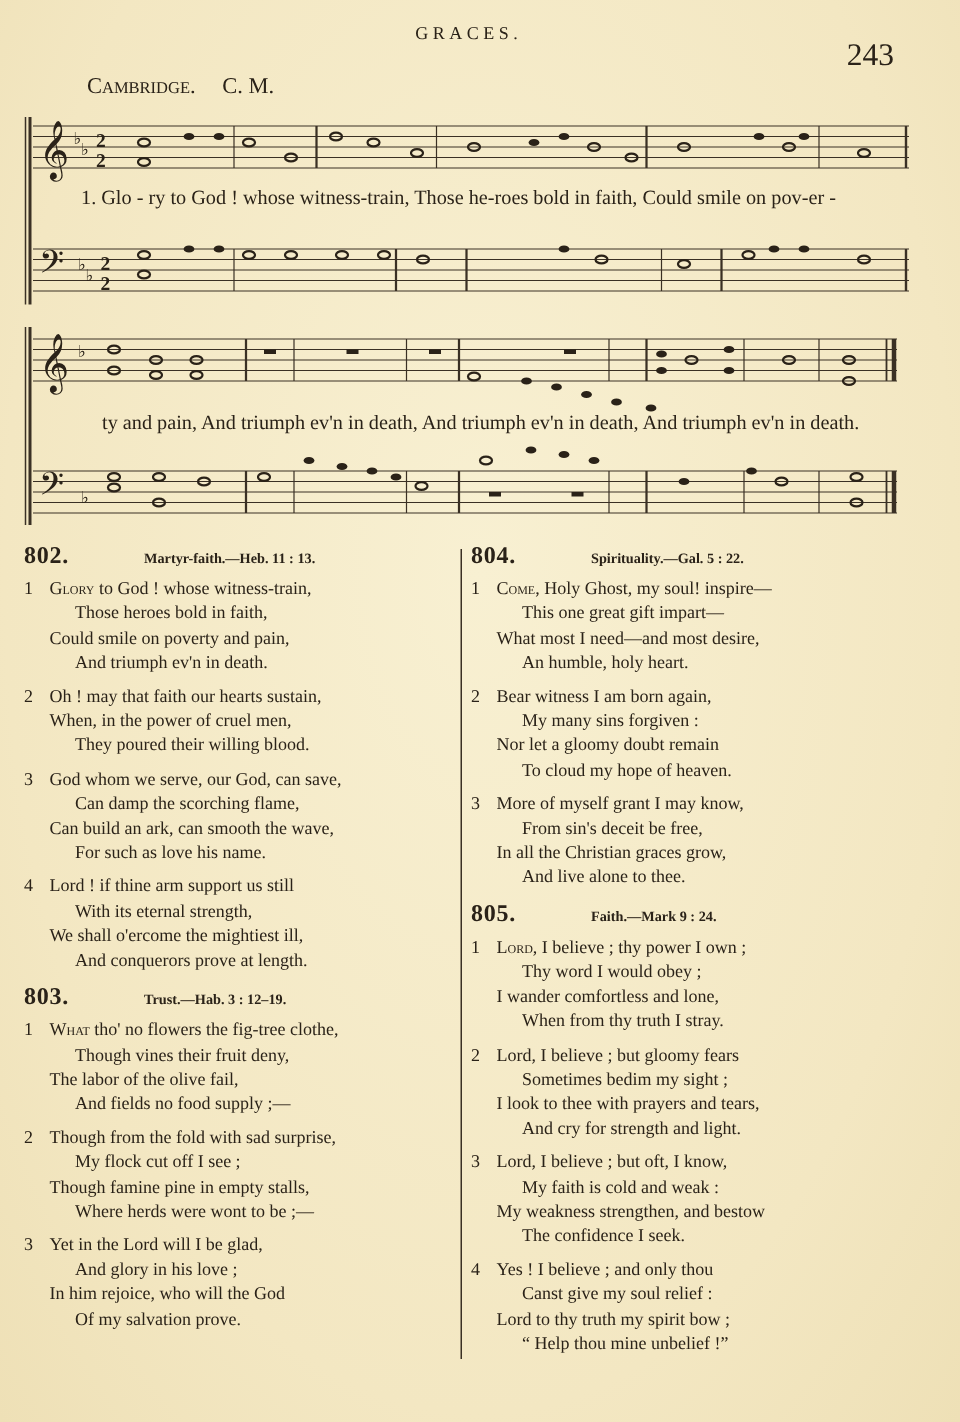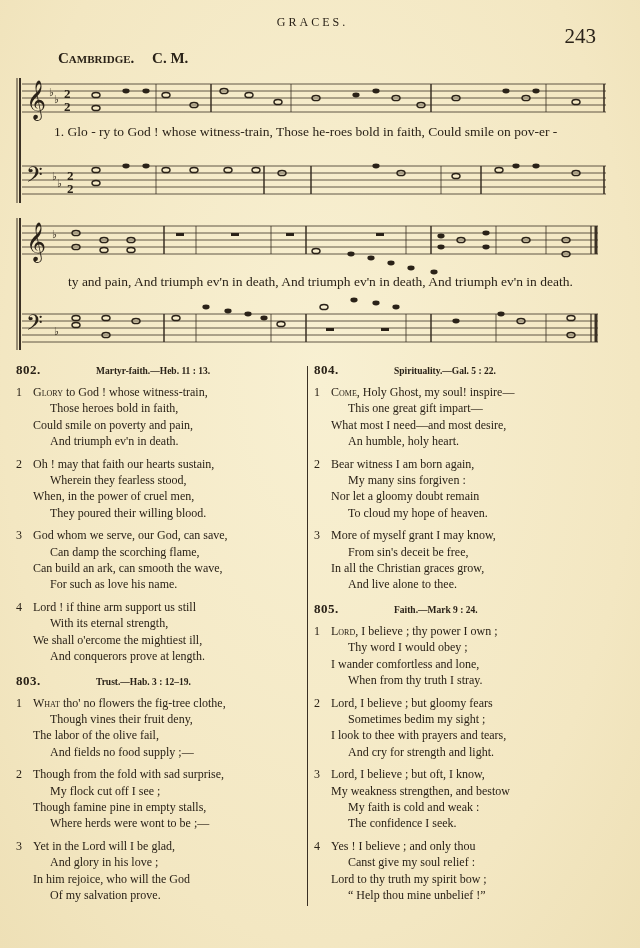--- a/index.html
+++ b/index.html
@@ -6,35 +6,35 @@
   body {
     width: 640px; height: 948px; overflow: hidden;
     background: #f6ecca;
     font-family: "Liberation Serif", "DejaVu Serif", serif;
     color: #2a2218;
     position: relative;
   }
   .page { position: absolute; inset: 0; background: radial-gradient(ellipse at 50% 40%, #f8f0d2 0%, #f3e7c2 70%, #eee0b6 100%); }
   .running-title { position: absolute; top: 15px; left: 0; width: 625px; text-align: center; font-size: 12px; letter-spacing: 3px; }
   .page-number { position: absolute; top: 24px; right: 44px; font-size: 21px; }
-  .tune-name { position: absolute; top: 50px; left: 58px; font-size: 15px; font-variant: small-caps; font-weight: bold; }
+  .tune-name { position: absolute; top: 50px; left: 58px; font-size: 15px; font-variant: small-caps; }
   .tune-meter { margin-left: 14px; font-variant: normal; }
 
   .system { position: absolute; left: 16px; width: 590px; }
   .staff-svg { position: absolute; left: 0; }
   .lyric-line { position: absolute; font-size: 13.5px; white-space: nowrap; }
 
   .col { position: absolute; top: 362px; }
   .col-left { left: 16px; width: 290px; }
   .col-right { left: 314px; width: 300px; }
   .divider { position: absolute; left: 307px; top: 366px; width: 1px; height: 540px; background: #3a3024; }
 
   .hymn { margin-bottom: 8px; }
   .hymn-head { display: flex; align-items: baseline; height: 22px; }
-  .hymn-num { font-weight: bold; font-size: 13px; width: 80px; letter-spacing: 0.5px; }
+  .hymn-num { font-weight: bold; font-size: 16px; width: 80px; letter-spacing: 0.5px; }
   .hymn-sub { font-size: 9.5px; font-weight: bold; }
   .stanza { margin-bottom: 6px; }
   .line { font-size: 12px; line-height: 16.4px; white-space: nowrap; }
   .line.indent { padding-left: 17px; }
   .line.first .sn { display: inline-block; width: 17px; }
   .line.cont { padding-left: 17px; }
   .line.cont.indent { padding-left: 34px; }
   .sc { font-variant: small-caps; }
 </style>
 </head>
@@ -234,21 +234,20 @@
         <span class="hymn-sub">Martyr-faith.—Heb. 11 : 13.</span>
       </div>
       <div class="stanza">
         <div class="line first"><span class="sn">1</span><span class="sc">Glory</span><span> to God !  whose witness-train,</span></div>
         <div class="line cont indent">Those heroes bold in faith,</div>
         <div class="line cont">Could smile on poverty and pain,</div>
         <div class="line cont indent">And triumph ev'n in death.</div>
       </div>
       <div class="stanza">
         <div class="line first"><span class="sn">2</span><span>Oh !  may that faith our hearts sustain,</span></div>
-        <div class="line cont indent">Wherein they fearless stood,</div>
         <div class="line cont">When, in the power of cruel men,</div>
         <div class="line cont indent">They poured their willing blood.</div>
       </div>
       <div class="stanza">
         <div class="line first"><span class="sn">3</span><span>God  whom we serve, our God, can save,</span></div>
         <div class="line cont indent">Can damp the scorching flame,</div>
         <div class="line cont">Can build an ark, can smooth the wave,</div>
         <div class="line cont indent">For such as love his name.</div>
       </div>
       <div class="stanza">
@@ -323,22 +322,22 @@
         <div class="line cont indent">When from thy truth I stray.</div>
       </div>
       <div class="stanza">
         <div class="line first"><span class="sn">2</span><span>Lord, I believe ;  but gloomy fears</span></div>
         <div class="line cont indent">Sometimes bedim my sight ;</div>
         <div class="line cont">I look to thee with prayers and tears,</div>
         <div class="line cont indent">And cry for strength and light.</div>
       </div>
       <div class="stanza">
         <div class="line first"><span class="sn">3</span><span>Lord, I believe ;  but oft, I know,</span></div>
+        <div class="line cont indent">My faith is cold and weak :</div>
         <div class="line cont">My weakness strengthen, and bestow</div>
-        <div class="line cont indent">My faith is cold and weak :</div>
         <div class="line cont indent">The confidence I seek.</div>
       </div>
       <div class="stanza">
         <div class="line first"><span class="sn">4</span><span>Yes !  I believe ;  and only thou</span></div>
         <div class="line cont indent">Canst give my soul relief :</div>
         <div class="line cont">Lord to thy truth my spirit bow ;</div>
         <div class="line cont indent">“ Help thou mine unbelief !”</div>
       </div>
     </div>
   </div>

